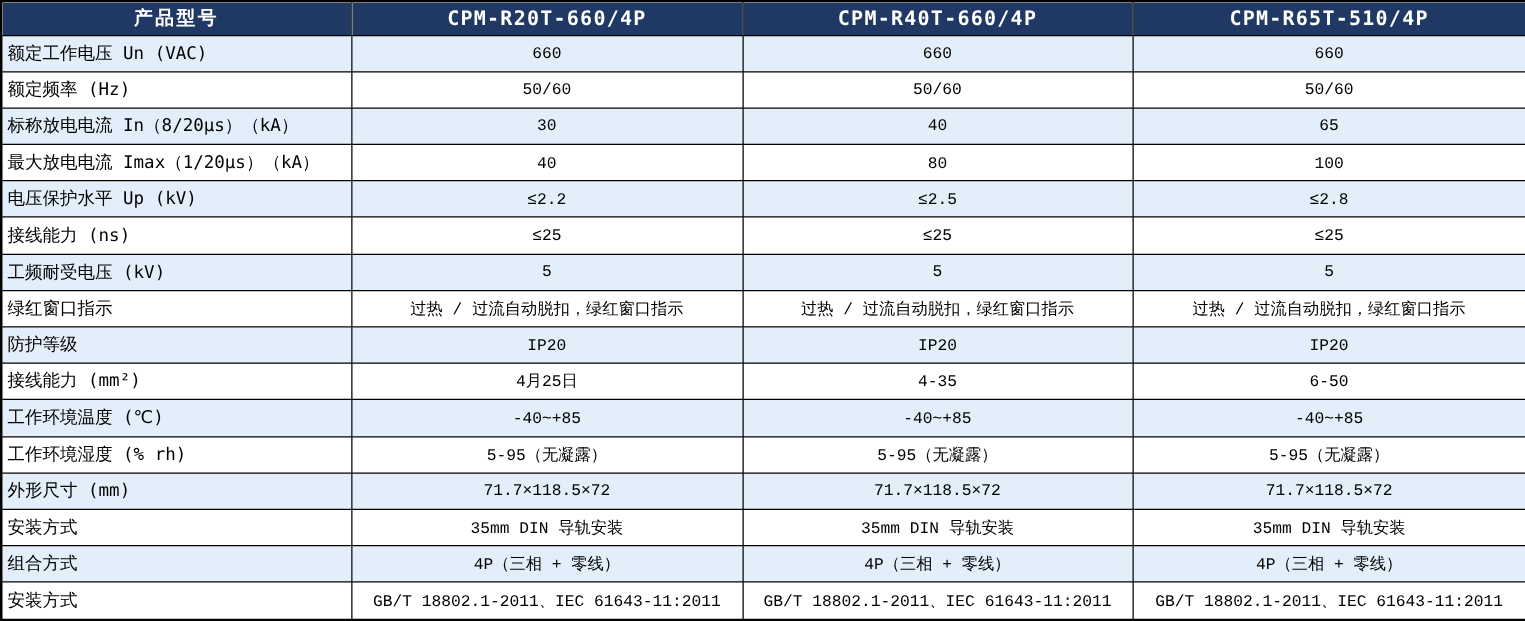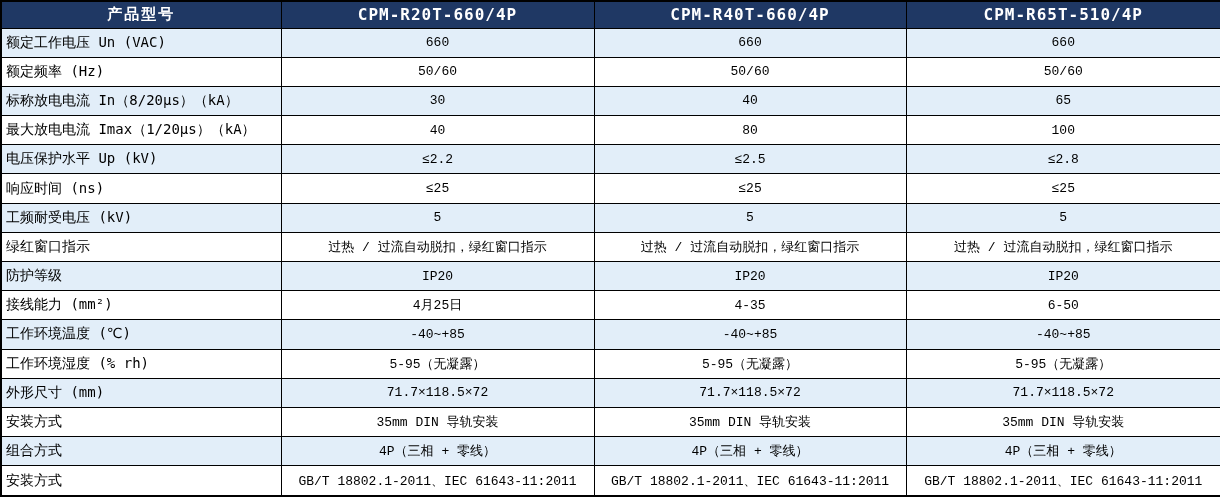--- a/index.html
+++ b/index.html
@@ -97,21 +97,21 @@
           <td>80</td>
           <td>100</td>
         </tr>
         <tr>
           <th>电压保护水平 Up (kV)</th>
           <td>≤2.2</td>
           <td>≤2.5</td>
           <td>≤2.8</td>
         </tr>
         <tr>
-          <th>响应时间 (ns)</th>
+          <th>接线能力 (ns)</th>
           <td>≤25</td>
           <td>≤25</td>
           <td>≤25</td>
         </tr>
         <tr>
           <th>工频耐受电压 (kV)</th>
           <td>5</td>
           <td>5</td>
           <td>5</td>
         </tr>

